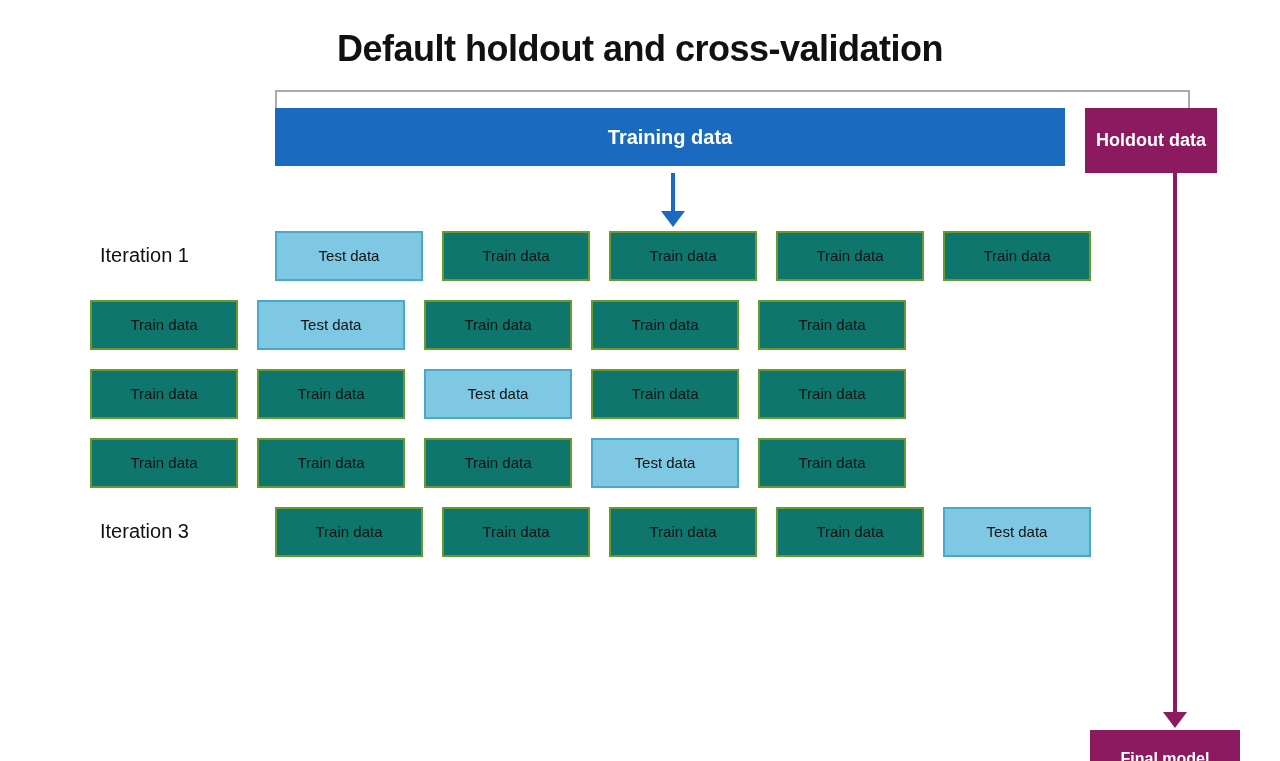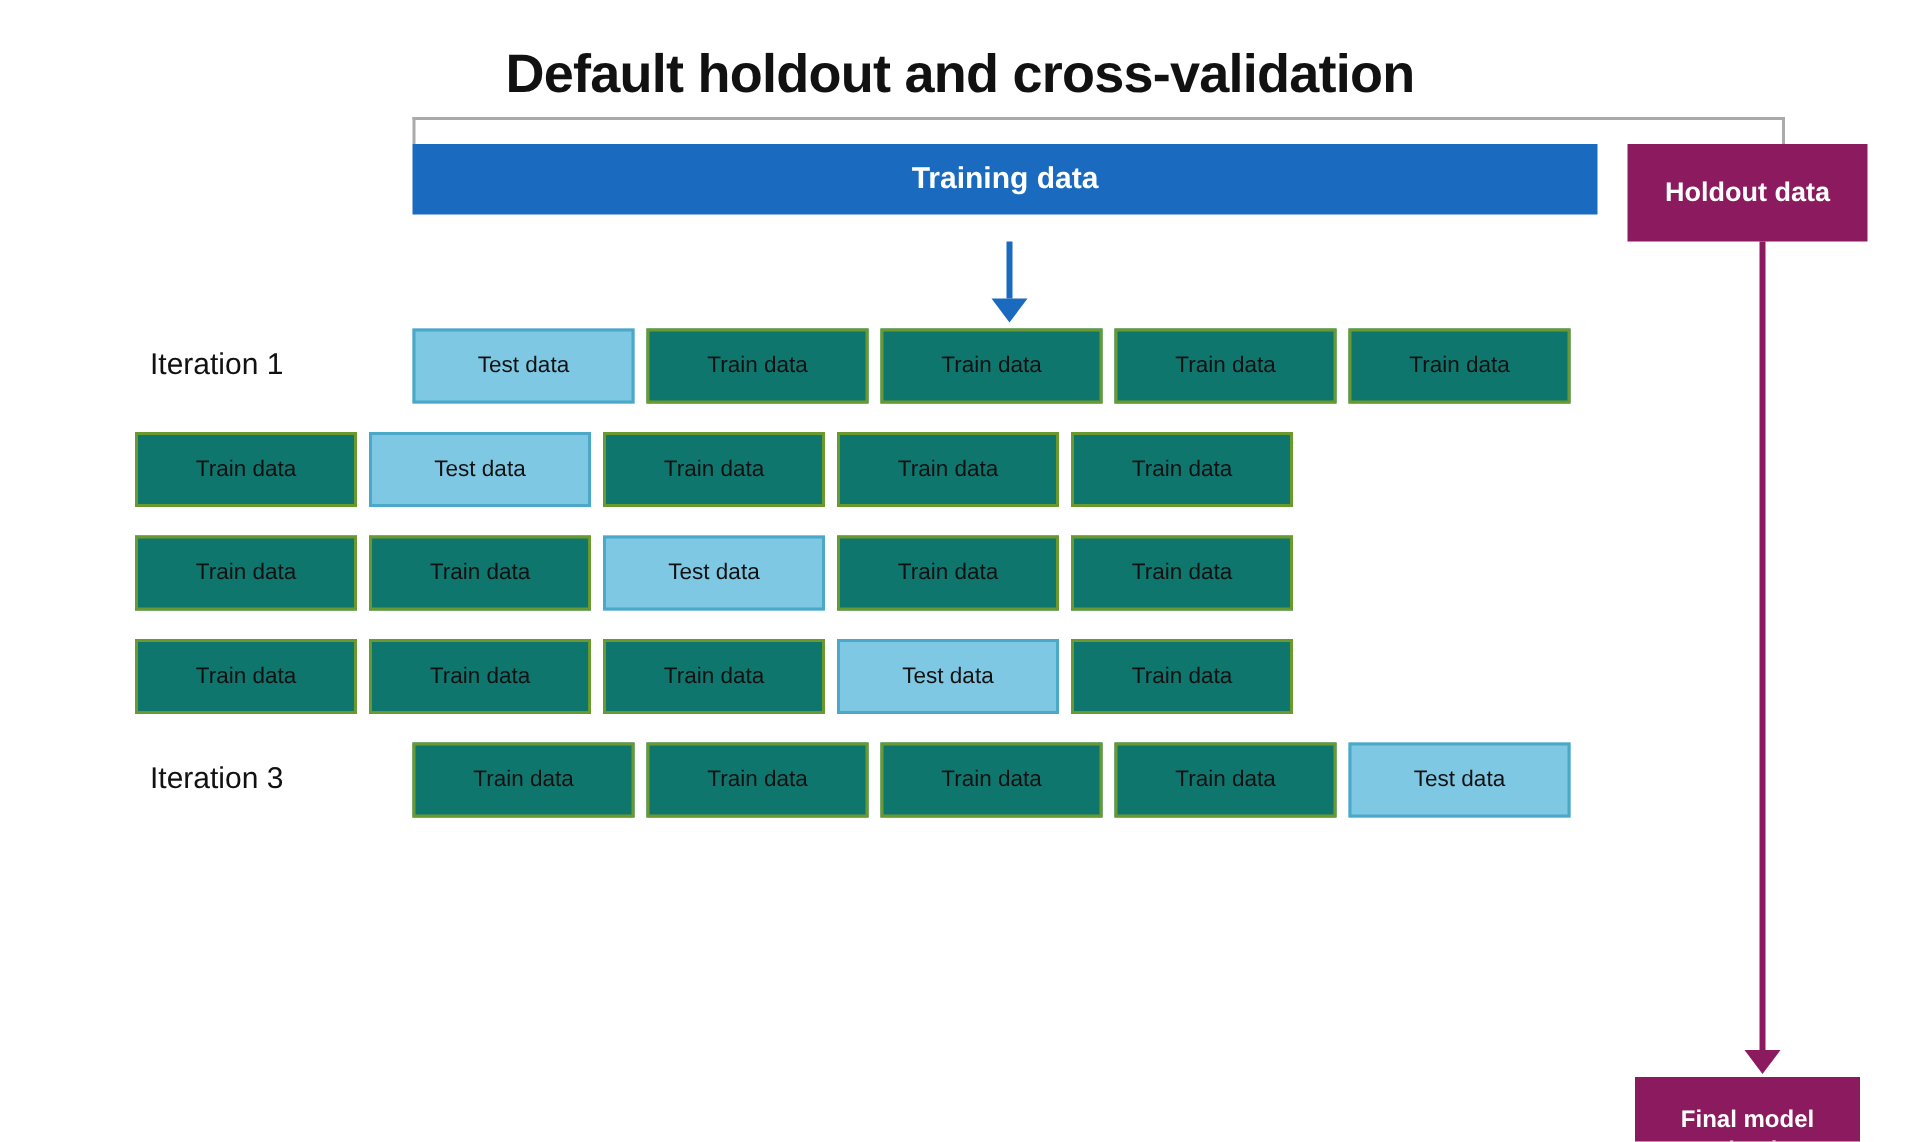--- a/index.html
+++ b/index.html
@@ -11,21 +11,21 @@
       overflow: hidden;
       position: relative;
     }
 
     .page-title {
       text-align: center;
       font-size: 36px;
       font-weight: 900;
       color: #111;
       padding-top: 28px;
-      padding-bottom: 8px;
+      padding-bottom: 20px;
       letter-spacing: -0.5px;
     }
 
     .diagram-container {
       position: relative;
       margin: 0 auto;
       width: 1100px;
       padding-top: 10px;
     }
 
@@ -40,36 +40,36 @@
       border-left: 2px solid #aaa;
       border-right: 2px solid #aaa;
     }
 
     
     .training-bar {
       position: absolute;
       top: 18px;
       left: 185px;
       width: 790px;
-      height: 47px;
+      height: 58px;
       background: #1a6bbf;
       display: flex;
       align-items: center;
       justify-content: center;
       color: white;
       font-size: 20px;
       font-weight: 600;
     }
 
     
     .holdout-bar {
       position: absolute;
       top: 18px;
       left: 995px;
-      width: 160px;
+      width: 132px;
       height: 65px;
       background: #8b1a5e;
       display: flex;
       align-items: center;
       justify-content: center;
       color: white;
       font-size: 18px;
       font-weight: 600;
       text-align: center;
       line-height: 1.2;
@@ -159,21 +159,21 @@
       font-size: 20px;
       font-weight: 400;
       color: #111;
       text-align: left;
       padding-left: 10px;
       flex-shrink: 0;
     }
 
     .cells-group {
       display: flex;
-      gap: 8px;
+      gap: 19px;
       justify-content: center;
     }
 
     .cell {
       width: 148px;
       height: 50px;
       display: flex;
       align-items: center;
       justify-content: center;
       font-size: 15px;

